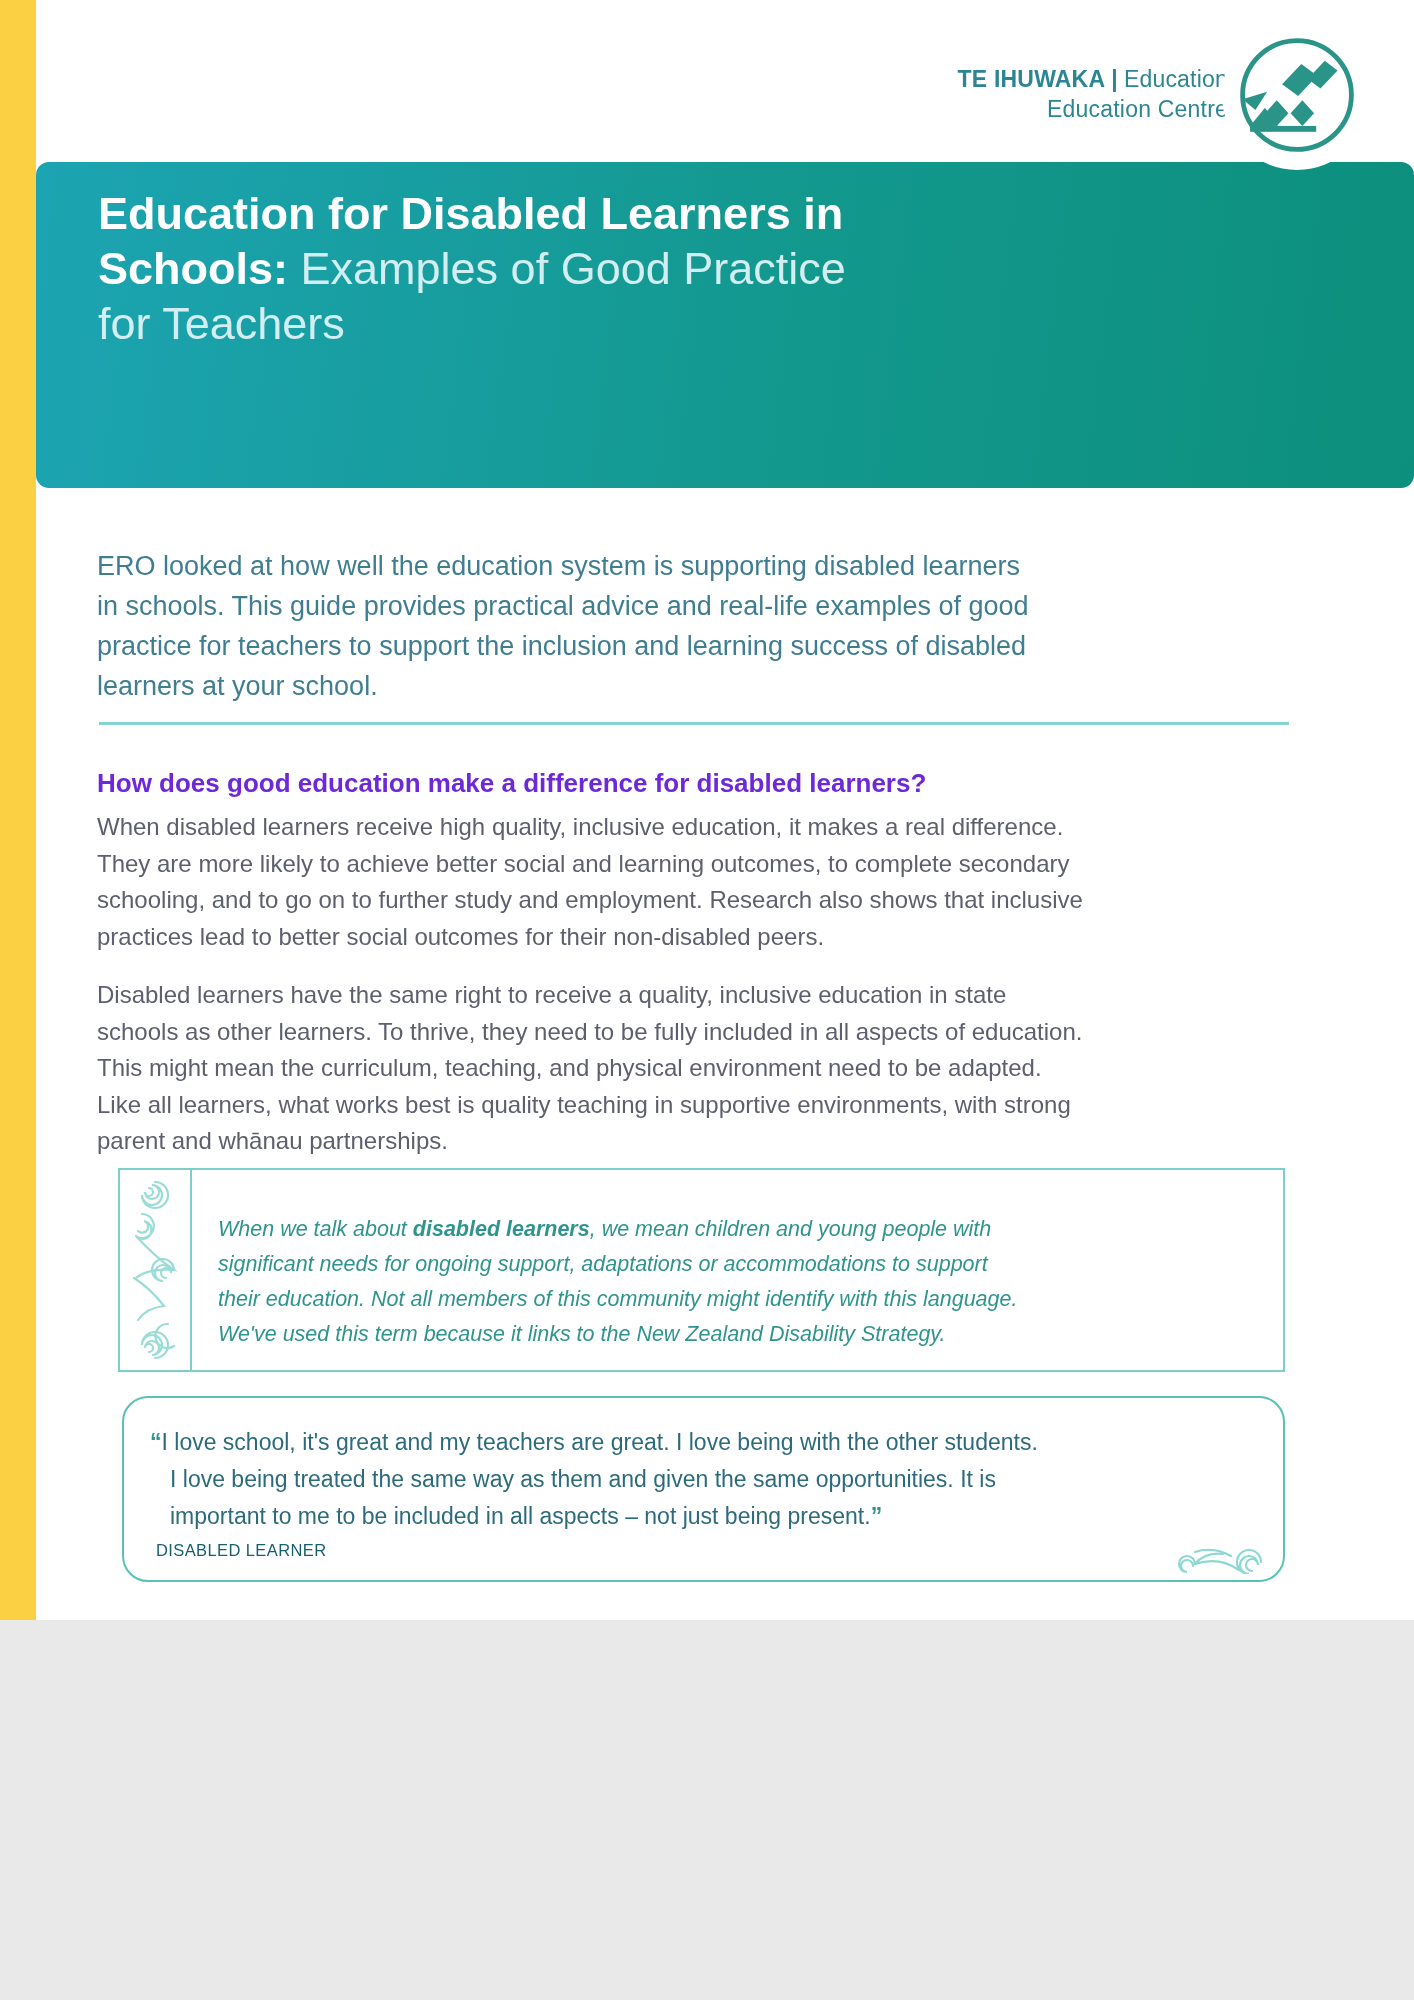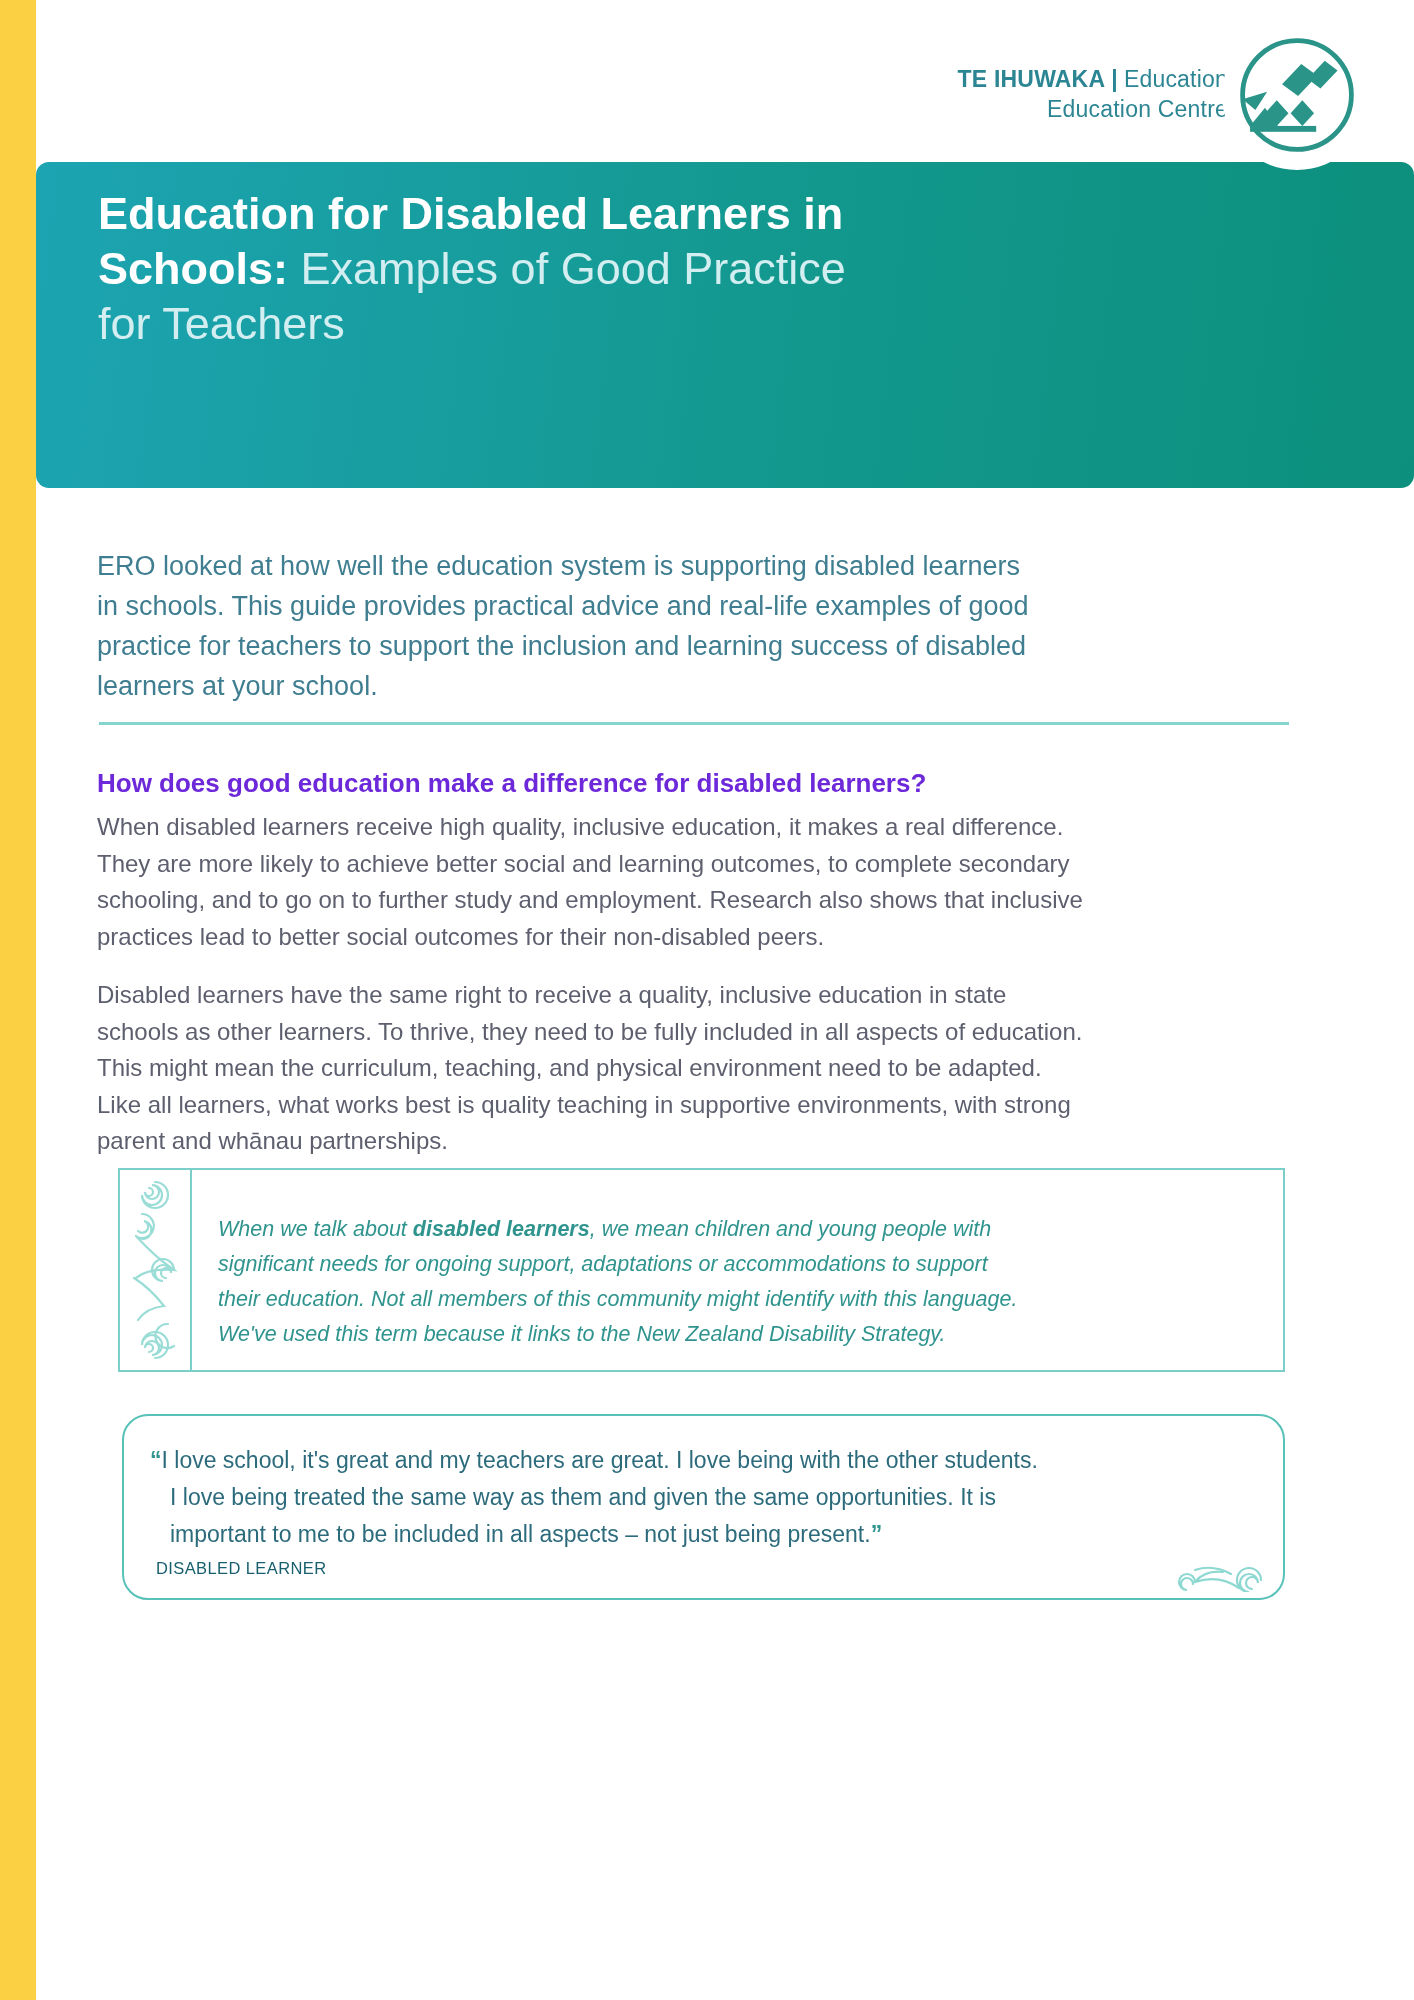--- a/index.html
+++ b/index.html
@@ -1,17 +1,17 @@
 <!DOCTYPE html>
 <html><head>
 <meta charset="utf-8">
 <style>
   html,body{margin:0;padding:0;background:#e9e9e9;}
   .page{
-    position:relative; width:1414px; height:2000px; background:#ffffff;
+    position:relative; width:1414px; height:1620px; background:#ffffff;
     font-family:"Liberation Sans","DejaVu Sans",sans-serif; overflow:hidden;
   }
   
   .accent-bar{position:absolute;left:0;top:0;width:36px;height:2000px;background:#fcd043;}
 
   
   .brand{position:absolute;top:64px;right:186px;text-align:right;color:#2c8593;
          font-size:23px;line-height:30px;letter-spacing:.2px;}
   .brand .b{font-weight:bold;}
   .brand .sep{font-weight:bold;padding:0 6px;}
@@ -44,21 +44,21 @@
   .def-box{margin-top:8px;margin-left:21px;width:1167px;border:2px solid #7ccfc9;
            display:flex;align-items:stretch;background:#ffffff;box-sizing:border-box;}
   .def-koru{width:70px;border-right:2px solid #7ccfc9;display:flex;align-items:center;
             justify-content:center;overflow:hidden;}
   .def-koru svg{display:block;width:66px;height:192px;}
   .def-textwrap{flex:1;padding:42px 70px 18px 26px;}
   .def-text{font-size:21.5px;line-height:35px;color:#2f948e;font-style:italic;}
   .def-text .d-bold{font-weight:bold;}
 
   
-  .quote-box{position:relative;margin-top:42px;margin-left:25px;width:1163px;
+  .quote-box{position:relative;margin-top:24px;margin-left:25px;width:1163px;
              border:2px solid #58c1b8;border-radius:26px;box-sizing:border-box;
              padding:26px 46px 20px 46px;background:#ffffff;}
   .quote-text{font-size:23px;line-height:37px;color:#2c6b7c;text-indent:-20px;}
   .qmark{color:#2f948e;font-weight:bold;}
   .attribution{margin-top:6px !important;font-size:16.5px;font-weight:normal;
                letter-spacing:.4px;color:#175f6d;margin-left:-14px !important;}
   .corner-koru{position:absolute;right:16px;bottom:6px;width:96px;height:42px;}
 </style>
 </head>
 <body>

